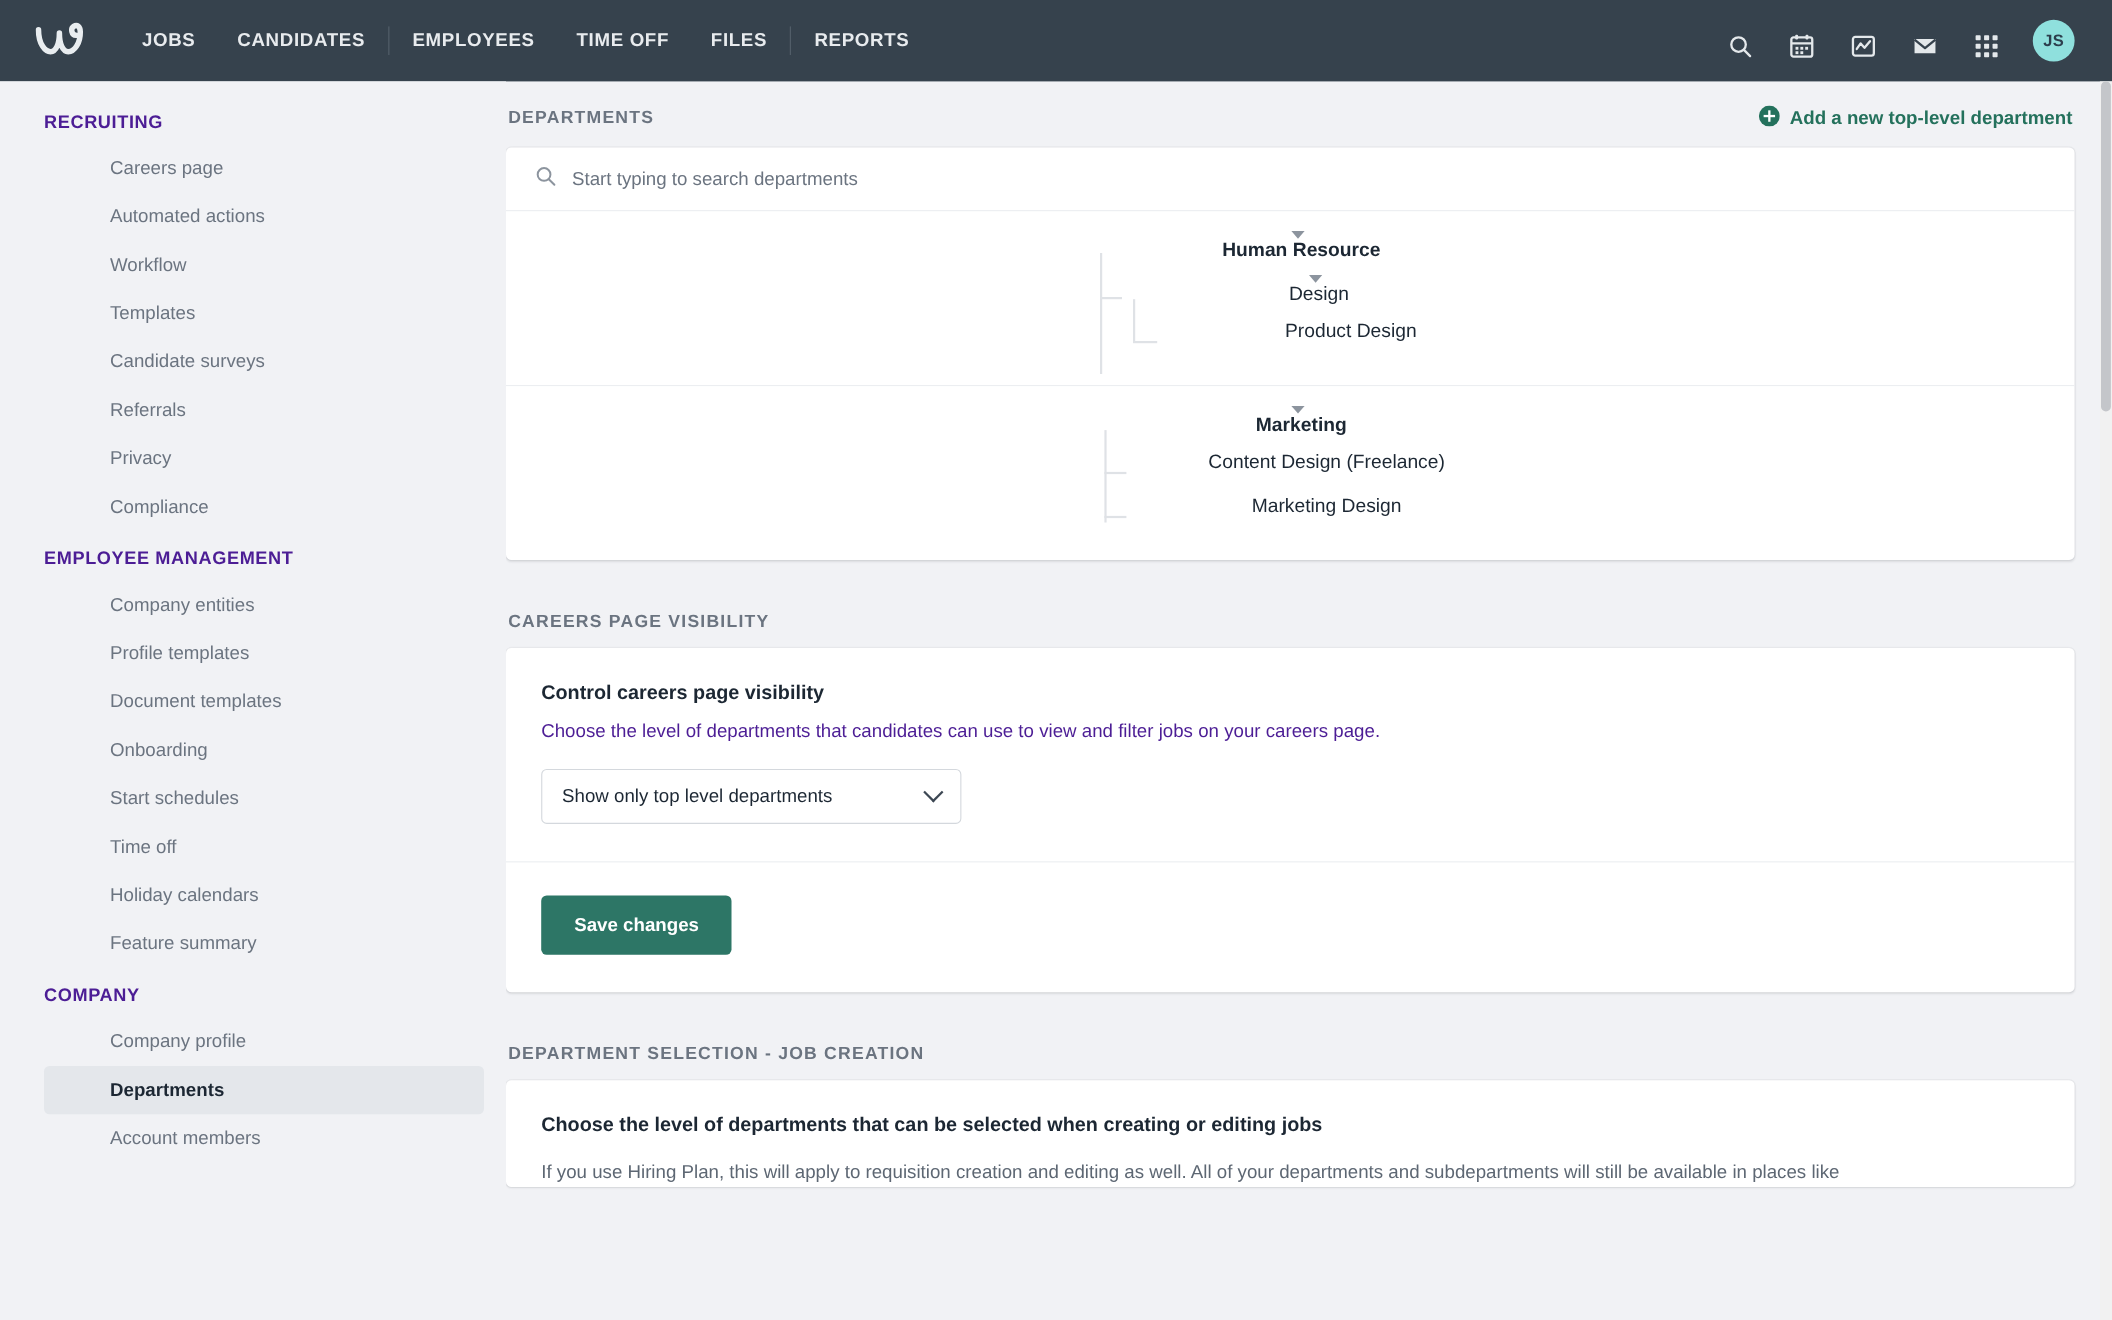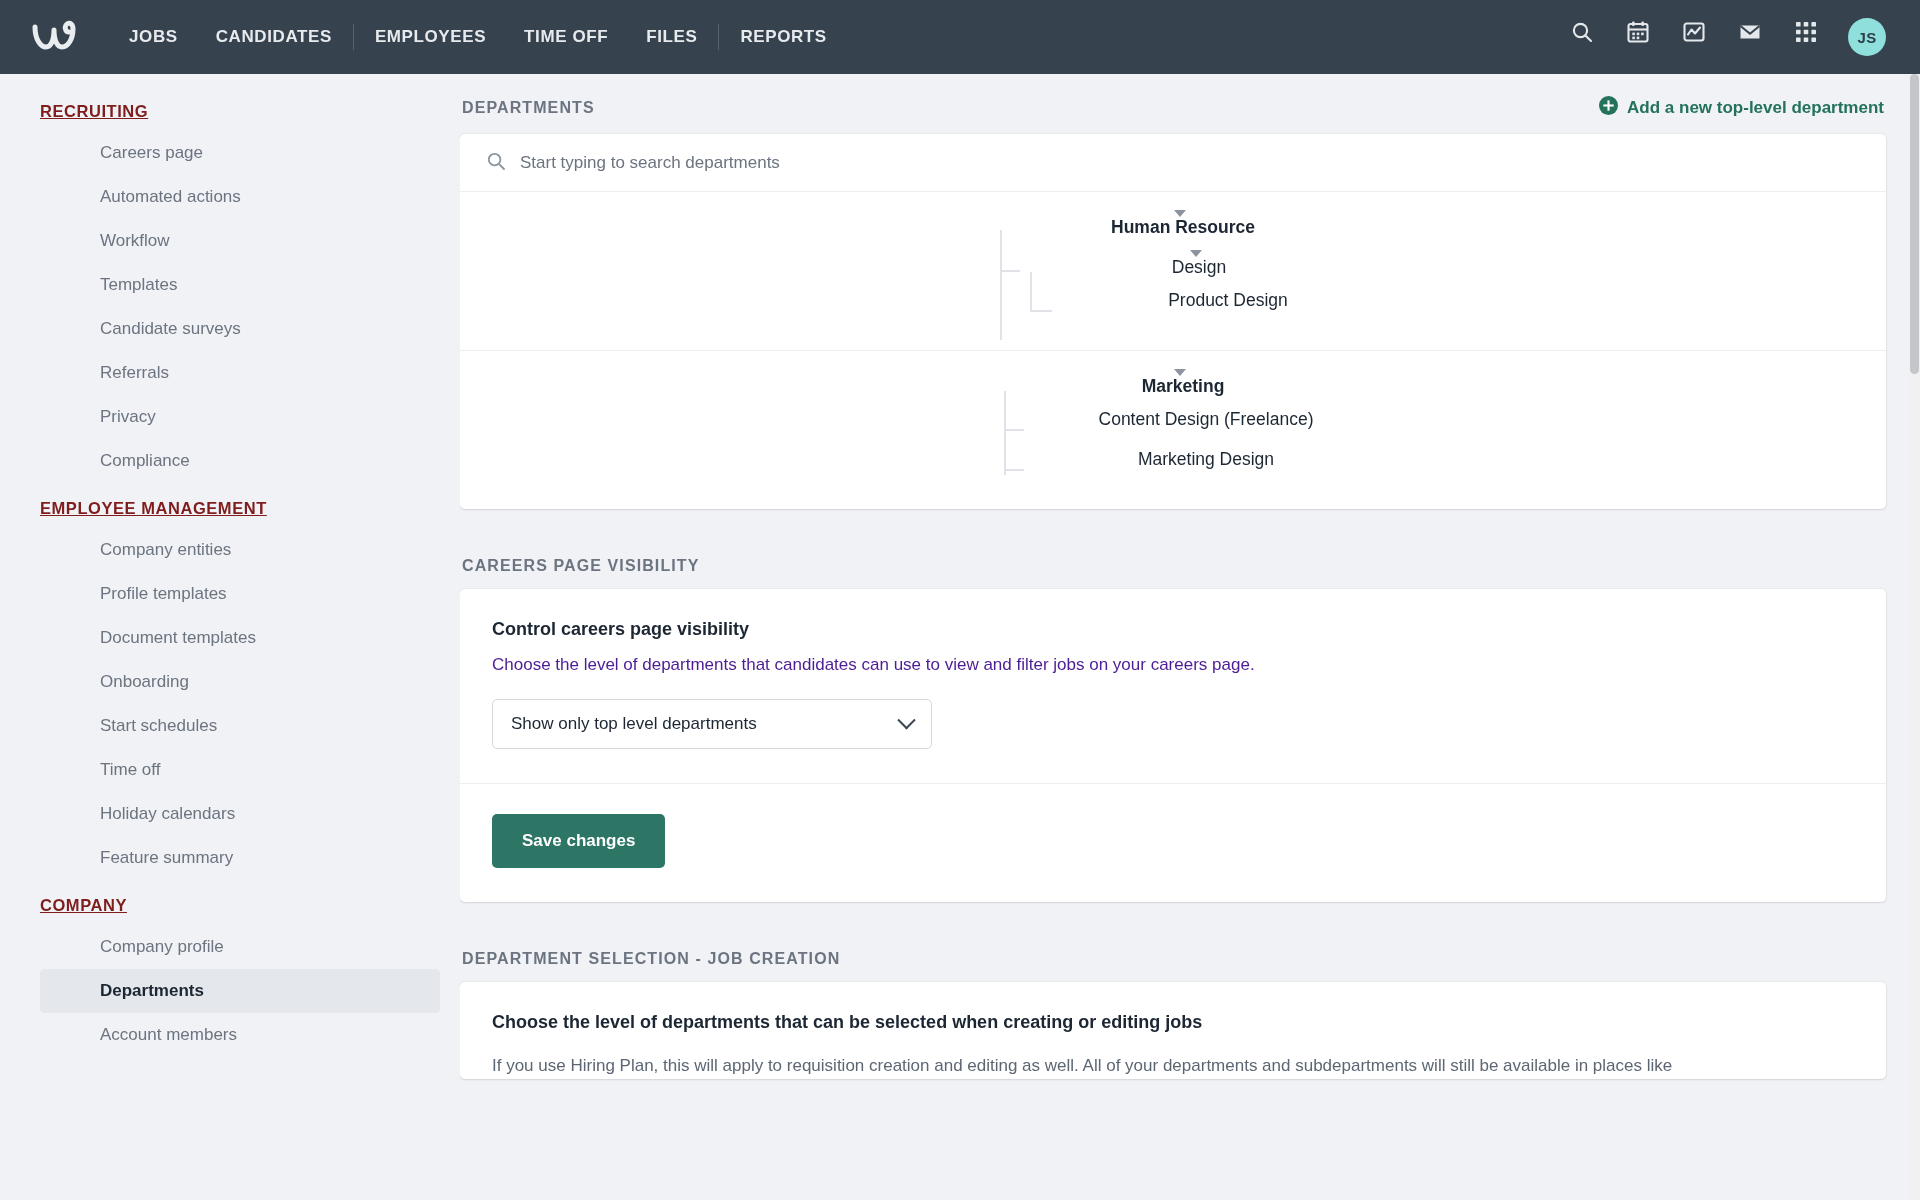--- a/index.html
+++ b/index.html
@@ -37,21 +37,21 @@
     white-space: nowrap;
   }
   .nav-sep {
     width: 1px; height: 26px;
     background: #55616c;
     margin: 0 2px;
   }
   .nav-right {
     margin-left: auto;
     display: flex;
-    align-items: flex-start;
+    align-items: flex-end;
     gap: 28px;
     padding-right: 10px;
   }
   .nav-icon {
     width: 28px; height: 28px;
     display: flex; align-items: center; justify-content: center;
     cursor: pointer;
     color: #e4e8eb;
   }
   .avatar {
@@ -76,24 +76,23 @@
   
   .sidebar {
     width: 460px;
     flex: 0 0 460px;
     padding: 22px 0 0 0;
     background: #f1f2f5;
   }
   .side-group-title {
     font-size: 16.5px;
     font-weight: bold;
-    color: #7f1d1d;
+    color: #4c1d95;
     letter-spacing: .55px;
     padding: 16px 0 10px 40px;
-    text-decoration: underline;
   }
   .side-group-title.first { padding-top: 6px; }
   .side-item {
     font-size: 17px;
     color: #6b7480;
     padding: 12px 0 12px 60px;
     margin: 0 20px 0 40px;
     border-radius: 5px;
     cursor: pointer;
     white-space: nowrap;
@@ -183,21 +182,21 @@
     position: absolute;
     background: #dfe2e6;
   }
 
   
   .cv-inner { padding: 30px 32px 34px 32px; border-bottom: 1px solid #eceef1; }
   .cv-title { font-size: 18px; font-weight: bold; color: #1c2733; }
   .cv-sub { font-size: 17px; color: #4c1d95; margin-top: 15px; }
   .select-box {
     margin-top: 24px;
-    width: 440px; height: 50px;
+    width: 382px; height: 50px;
     border: 1px solid #d4d8dd;
     border-radius: 5px;
     display: flex; align-items: center; justify-content: space-between;
     padding: 0 18px 0 18px;
     font-size: 17px;
     color: #1c2733;
     cursor: pointer;
     background: #fff;
   }
   .chev {

